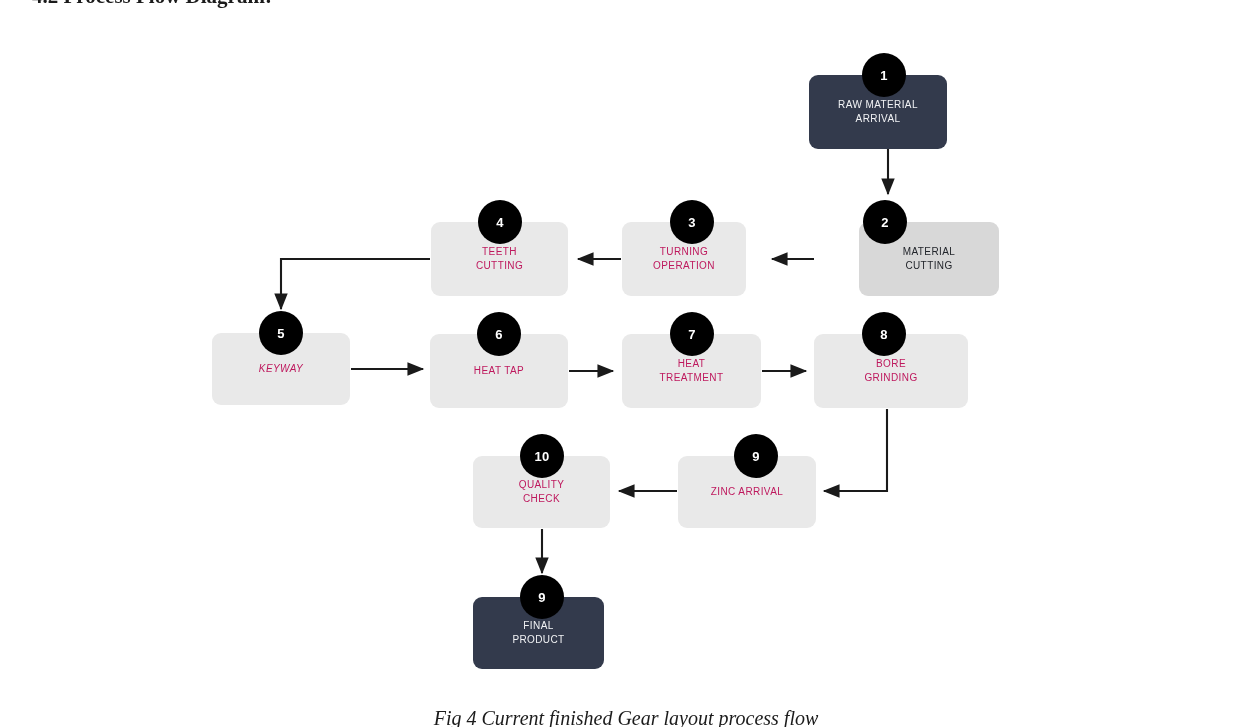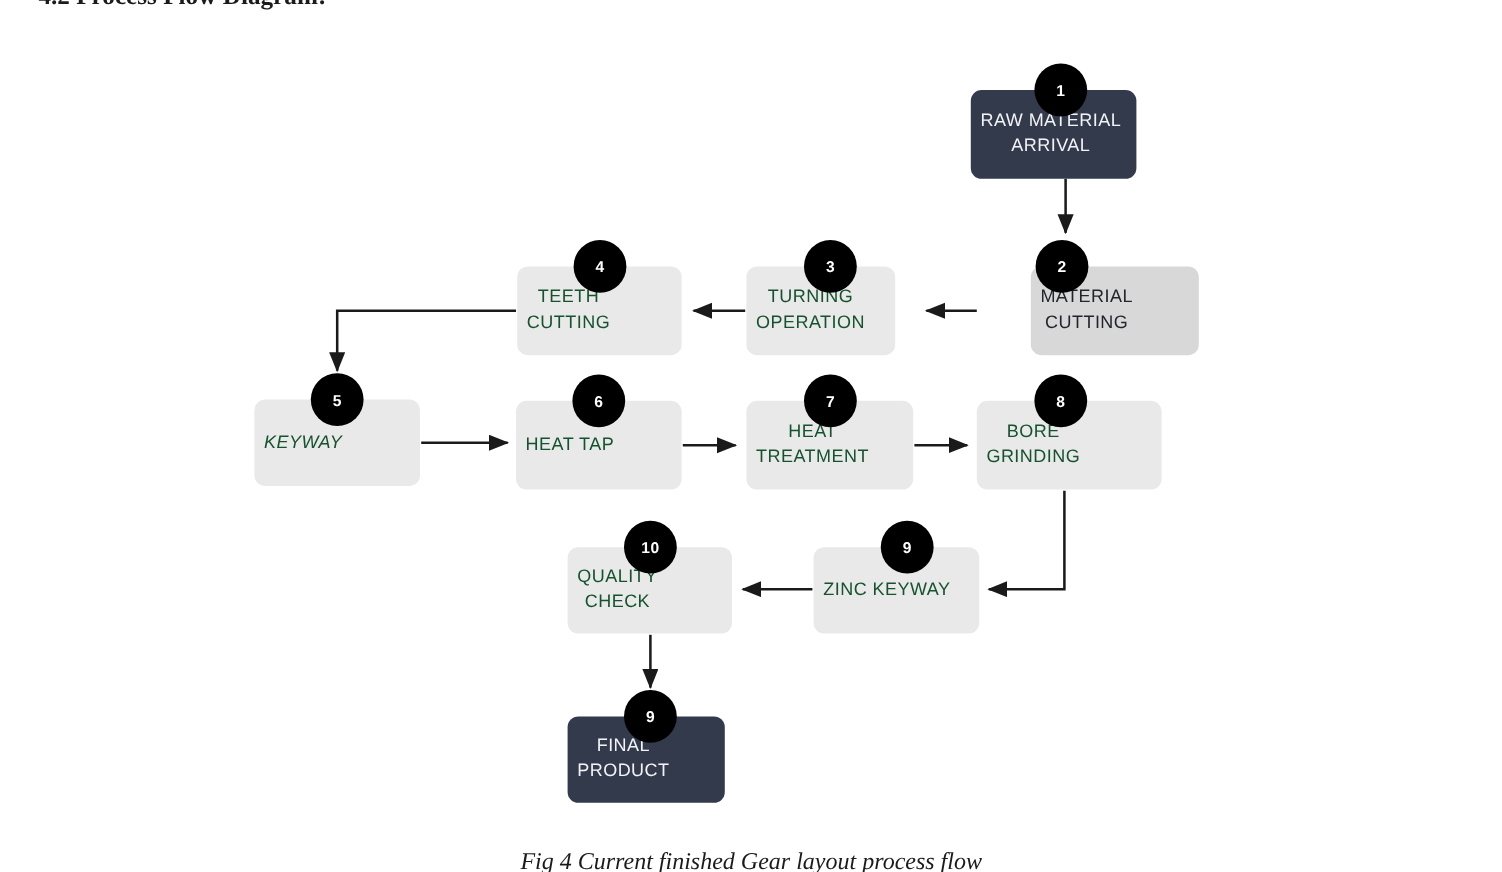--- a/index.html
+++ b/index.html
@@ -56,30 +56,30 @@
     height: 700px;
     pointer-events: none;
   }
 
   .node {
     position: absolute;
     box-sizing: border-box;
     border-radius: 9px;
     display: flex;
     align-items: center;
-    justify-content: flex-start;
+    justify-content: center;
     text-align: center;
     line-height: 1.38;
     letter-spacing: 0.4px;
-    font-size: 15px;
+    font-size: 10px;
     font-weight: 500;
   }
   .node.light {
     background: #e9e9e9;
-    color: #14532d;
+    color: #be185d;
   }
   .node.mid {
     background: #d8d8d8;
     color: #22252b;
     margin-left: 44px;
   }
   .node.dark {
     background: #333a4c;
     color: #f2f3f5;
   }
@@ -178,21 +178,21 @@
         <span>7</span>
       </div>
       <div class="node light" style="left: 814px; top: 334px; width: 154px; height: 74px;">
         <span class="node-label">BORE
 GRINDING</span>
       </div>
       <div class="badge" style="left: 862px; top: 312px;">
         <span>8</span>
       </div>
       <div class="node light" style="left: 678px; top: 456px; width: 138px; height: 72px;">
-        <span class="node-label">ZINC KEYWAY</span>
+        <span class="node-label">ZINC ARRIVAL</span>
       </div>
       <div class="badge" style="left: 734px; top: 434px;">
         <span>9</span>
       </div>
       <div class="node light" style="left: 473px; top: 456px; width: 137px; height: 72px;">
         <span class="node-label">QUALITY
 CHECK</span>
       </div>
       <div class="badge" style="left: 520px; top: 434px;">
         <span>10</span>

